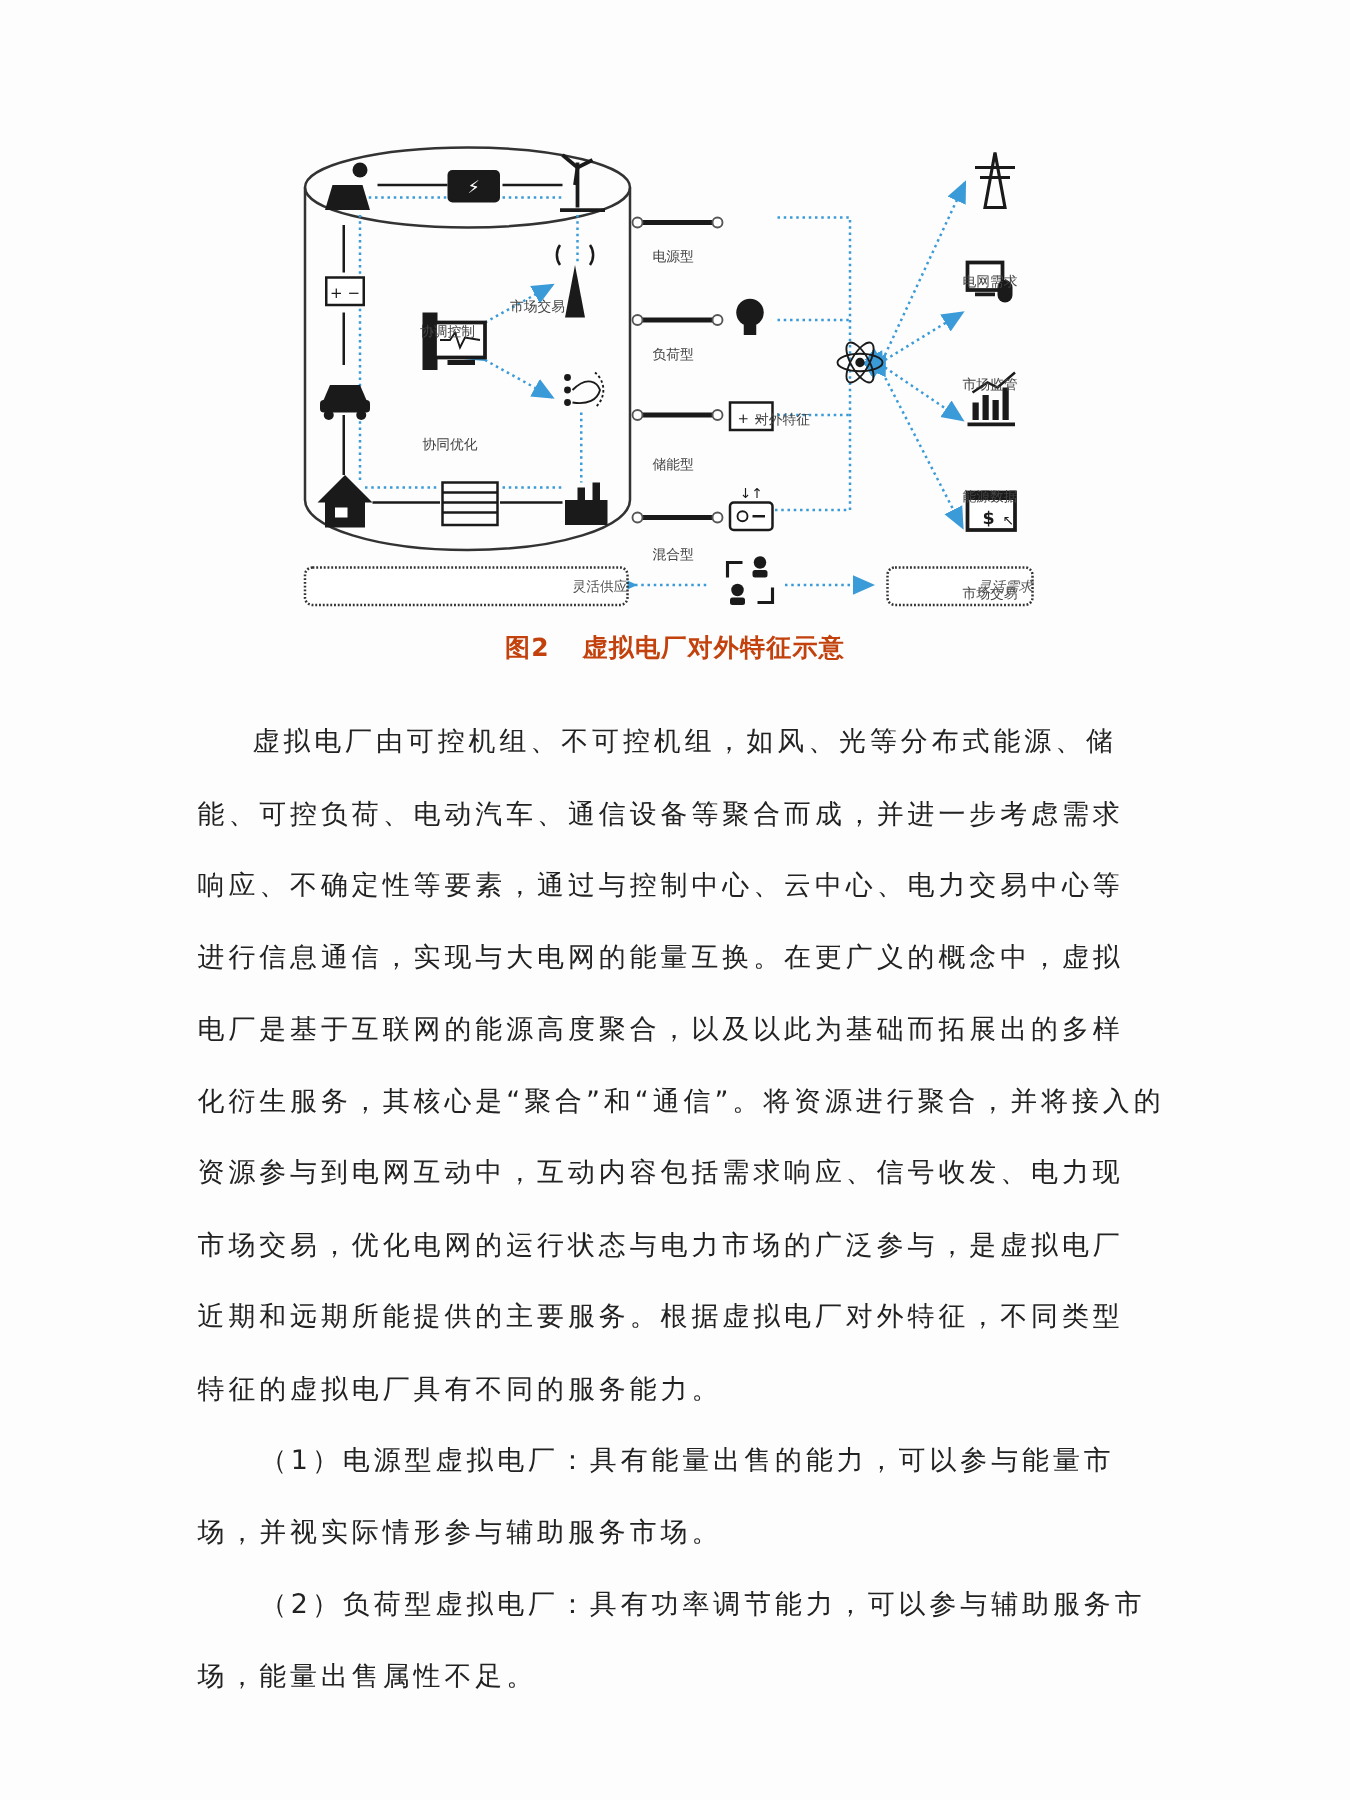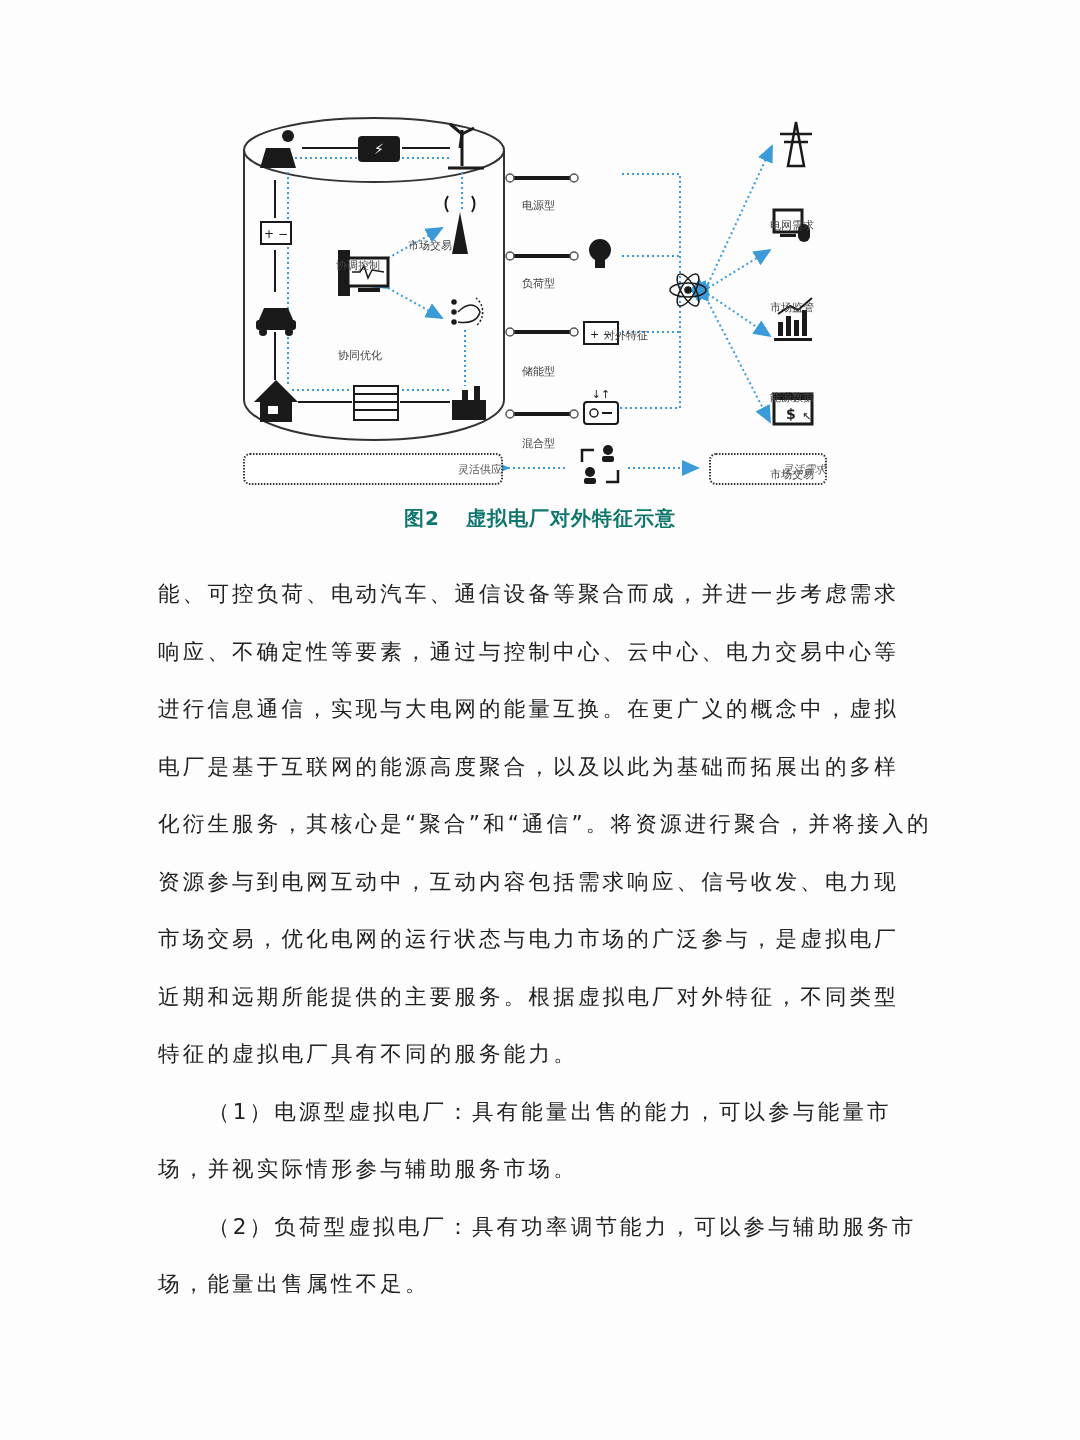--- a/index.html
+++ b/index.html
@@ -3,21 +3,21 @@
 <meta charset="utf-8">
 <style>
   html, body { margin:0; padding:0; }
   body { width:1080px; height:1440px; background:#fdfdfd; position:relative; overflow:hidden;
          font-family:"DejaVu Sans", "Liberation Sans", sans-serif; color:#1e1e1e; }
   .figure { position:absolute; left:230px; top:110px; width:620px; height:390px; }
   .figure svg { position:absolute; left:0; top:0; }
   .lbl { position:absolute; font-size:11px; color:#444; white-space:nowrap;margin-top:42px; }
   .box-label { position:absolute; font-size:11px; color:#555; text-align:right; }
   .caption { position:absolute; left:0; width:1080px; top:505px; text-align:center;
-             font-size:20px; font-weight:bold; color:#0f766e; letter-spacing:1px; }
+             font-size:20px; font-weight:bold; color:#c2410c; letter-spacing:1px; }
   .caption .num { margin-right:26px; }
   .body-text { position:absolute; left:158px; top:572px; width:760px; }
   .line { font-size:21.5px; height:57.5px; line-height:44px; letter-spacing:3.2px; white-space:nowrap; color:#222; }
   .indent { padding-left:44px; }
   .indent2 { padding-left:50px; }
 </style>
 </head>
 <body>
 
 <div class="figure">
@@ -221,20 +221,21 @@
 
   <span class="box-label" style="left:14px;top:352px;width:258px;">灵活供应</span>
   <span class="box-label" style="left:480px;top:352px;width:116px;font-style:italic;">灵活需求</span>
 </div>
 
 <div class="caption">
   <span class="num">图2</span><span>虚拟电厂对外特征示意</span>
 </div>
 
 <div class="body-text">
+  <div class="line indent">虚拟电厂由可控机组、不可控机组，如风、光等分布式能源、储</div>
   <div class="line">能、可控负荷、电动汽车、通信设备等聚合而成，并进一步考虑需求</div>
   <div class="line">响应、不确定性等要素，通过与控制中心、云中心、电力交易中心等</div>
   <div class="line">进行信息通信，实现与大电网的能量互换。在更广义的概念中，虚拟</div>
   <div class="line">电厂是基于互联网的能源高度聚合，以及以此为基础而拓展出的多样</div>
   <div class="line">化衍生服务，其核心是“聚合”和“通信”。将资源进行聚合，并将接入的</div>
   <div class="line">资源参与到电网互动中，互动内容包括需求响应、信号收发、电力现</div>
   <div class="line">市场交易，优化电网的运行状态与电力市场的广泛参与，是虚拟电厂</div>
   <div class="line">近期和远期所能提供的主要服务。根据虚拟电厂对外特征，不同类型</div>
   <div class="line">特征的虚拟电厂具有不同的服务能力。</div>
   <div class="line indent2">（1）电源型虚拟电厂：具有能量出售的能力，可以参与能量市</div>

